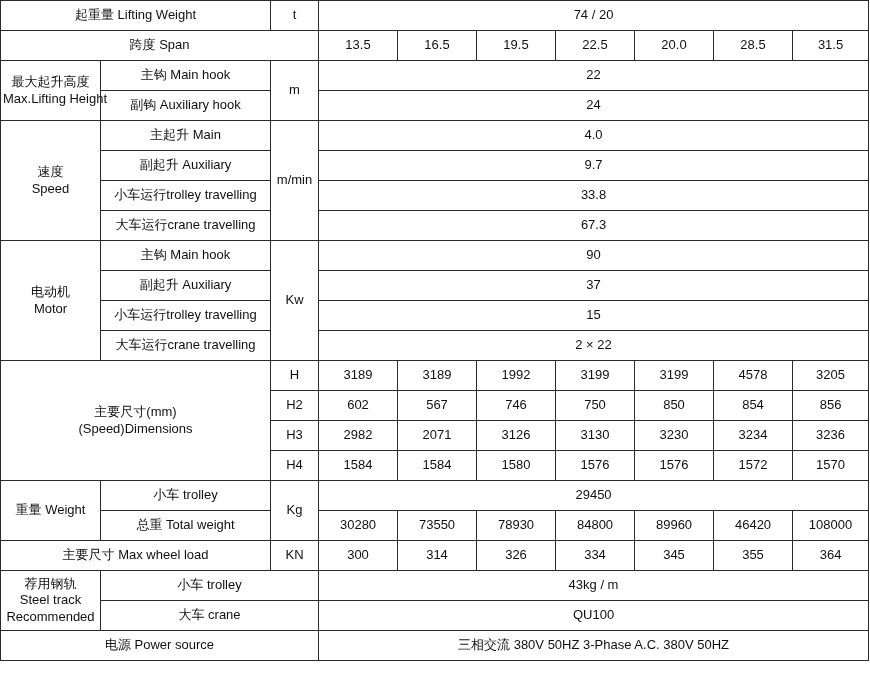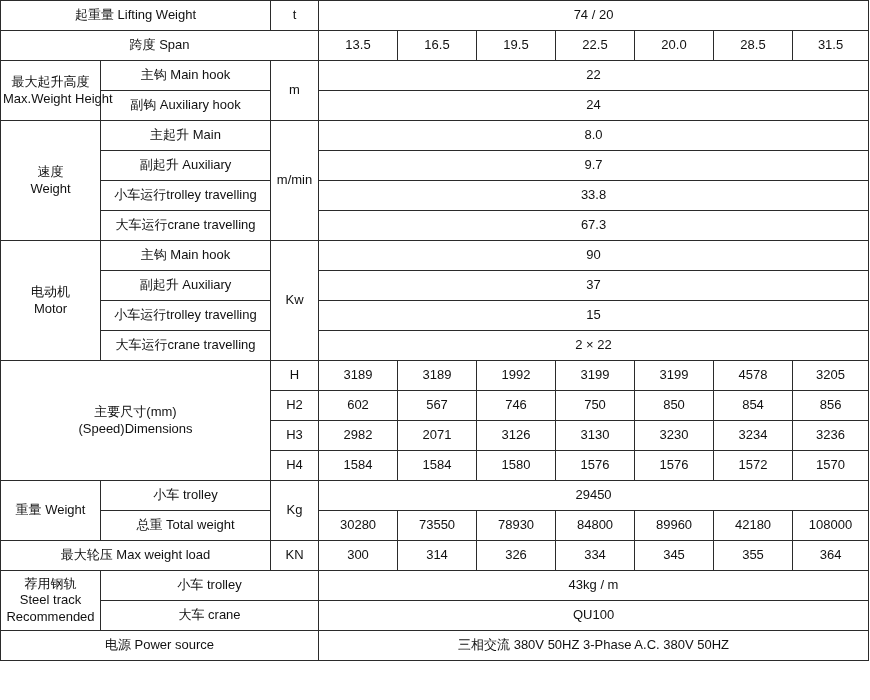--- a/index.html
+++ b/index.html
@@ -81,39 +81,39 @@
         <td class="val">19.5</td>
         <td class="val">22.5</td>
         <td class="val">20.0</td>
         <td class="val">28.5</td>
         <td class="val">31.5</td>
       </tr>
 
       <tr>
         <td class="small" rowspan="2">
           <div>最大起升高度</div>
-          <div>Max.Weight Height</div>
+          <div>Max.Lifting Height</div>
         </td>
         <td class="lbl">主钩 Main hook</td>
         <td class="unit" rowspan="2">m</td>
         <td class="val" colspan="7">22</td>
       </tr>
       <tr>
         <td class="lbl">副钩 Auxiliary hook</td>
         <td class="val" colspan="7">24</td>
       </tr>
 
       <tr>
         <td class="small" rowspan="4">
           <div>速度</div>
-          <div>Weight</div>
+          <div>Speed</div>
         </td>
         <td class="lbl">主起升 Main</td>
         <td class="unit" rowspan="4">m/min</td>
-        <td class="val" colspan="7">8.0</td>
+        <td class="val" colspan="7">4.0</td>
       </tr>
       <tr>
         <td class="lbl">副起升 Auxiliary</td>
         <td class="val" colspan="7">9.7</td>
       </tr>
       <tr>
         <td class="lbl">小车运行trolley travelling</td>
         <td class="val" colspan="7">33.8</td>
       </tr>
       <tr>
@@ -194,26 +194,26 @@
         <td class="unit" rowspan="2">Kg</td>
         <td class="val" colspan="7">29450</td>
       </tr>
       <tr>
         <td class="lbl">总重 Total weight</td>
         <td class="val">30280</td>
         <td class="val">73550</td>
         <td class="val">78930</td>
         <td class="val">84800</td>
         <td class="val">89960</td>
-        <td class="val">42180</td>
+        <td class="val">46420</td>
         <td class="val">108000</td>
       </tr>
 
       <tr>
-        <td class="lbl" colspan="2">最大轮压 Max weight load</td>
+        <td class="lbl" colspan="2">主要尺寸 Max wheel load</td>
         <td class="unit">KN</td>
         <td class="val">300</td>
         <td class="val">314</td>
         <td class="val">326</td>
         <td class="val">334</td>
         <td class="val">345</td>
         <td class="val">355</td>
         <td class="val">364</td>
       </tr>
 

